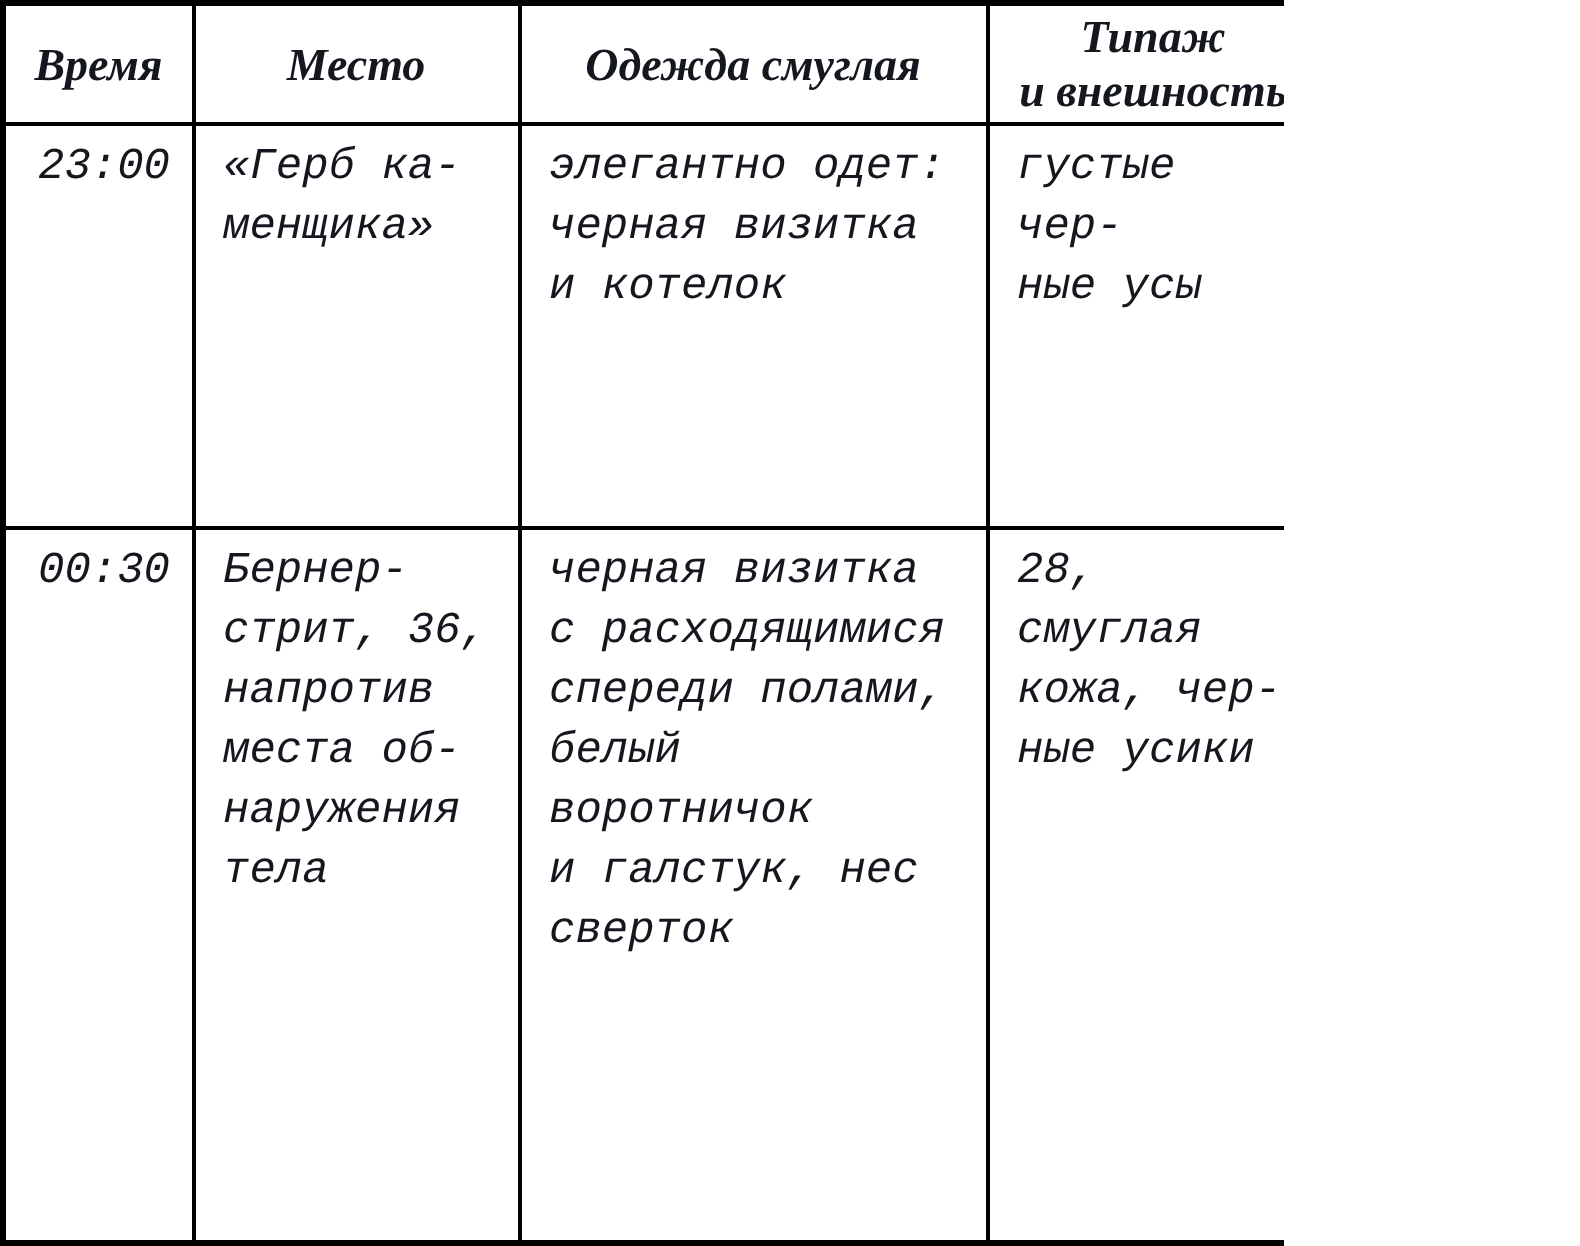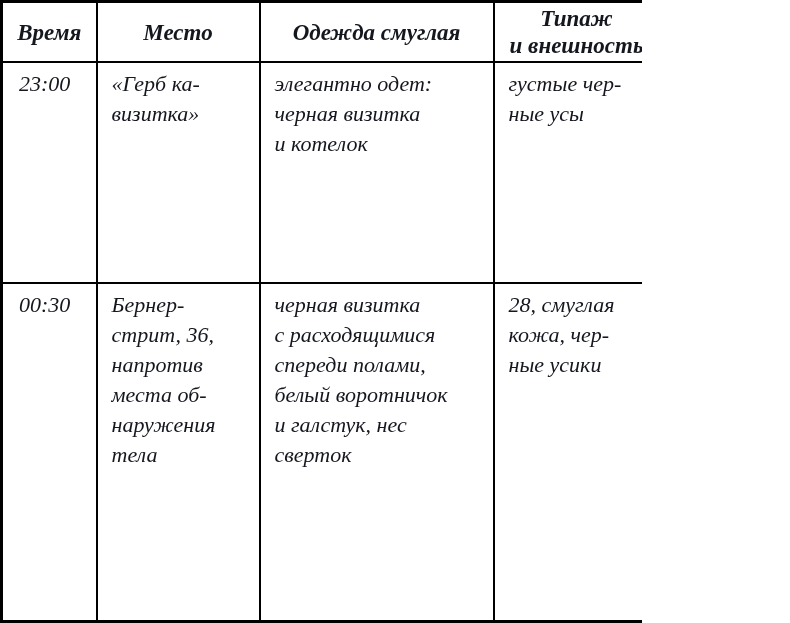--- a/index.html
+++ b/index.html
@@ -41,20 +41,21 @@
     text-align: center;
     vertical-align: middle;
     padding: 2px 4px;
   }
   td.cell {
     font-size: 22px;
     line-height: 30px;
     text-align: left;
     vertical-align: top;
     padding: 6px 10px 6px 14px;
+    font-family: Liberation Mono, monospace;
   }
   td.cell-time { padding-left: 16px; }
 </style>
 </head>
 <body>
 
 <div class="page">
   <table class="sightings">
     <colgroup>
       <col style="width:95px">
@@ -70,21 +71,21 @@
         <th class="hdr">Одежда смуглая</th>
         <th class="hdr">Типаж
 и внешность</th>
         <th class="hdr">Герб</th>
       </tr>
     </thead>
     <tbody>
       <tr style="height:127px">
         <td class="cell cell-time">23:00</td>
         <td class="cell">«Герб ка-
-визитка»</td>
+менщика»</td>
         <td class="cell">элегантно одет:
 черная визитка
 и котелок</td>
         <td class="cell">густые чер-
 ные усы</td>
         <td class="cell">5 ф. 7 д.</td>
       </tr>
       <tr style="height:190px">
         <td class="cell cell-time">00:30</td>
         <td class="cell">Бернер-

